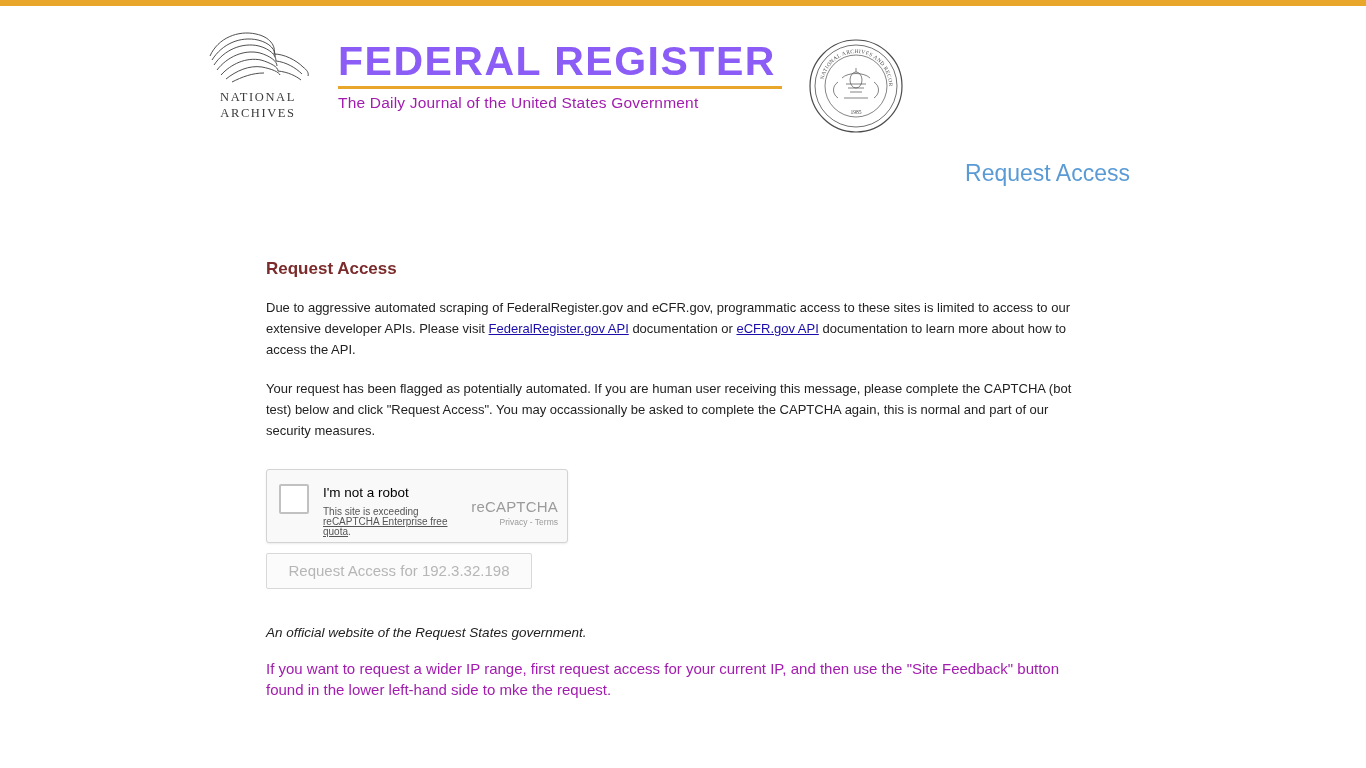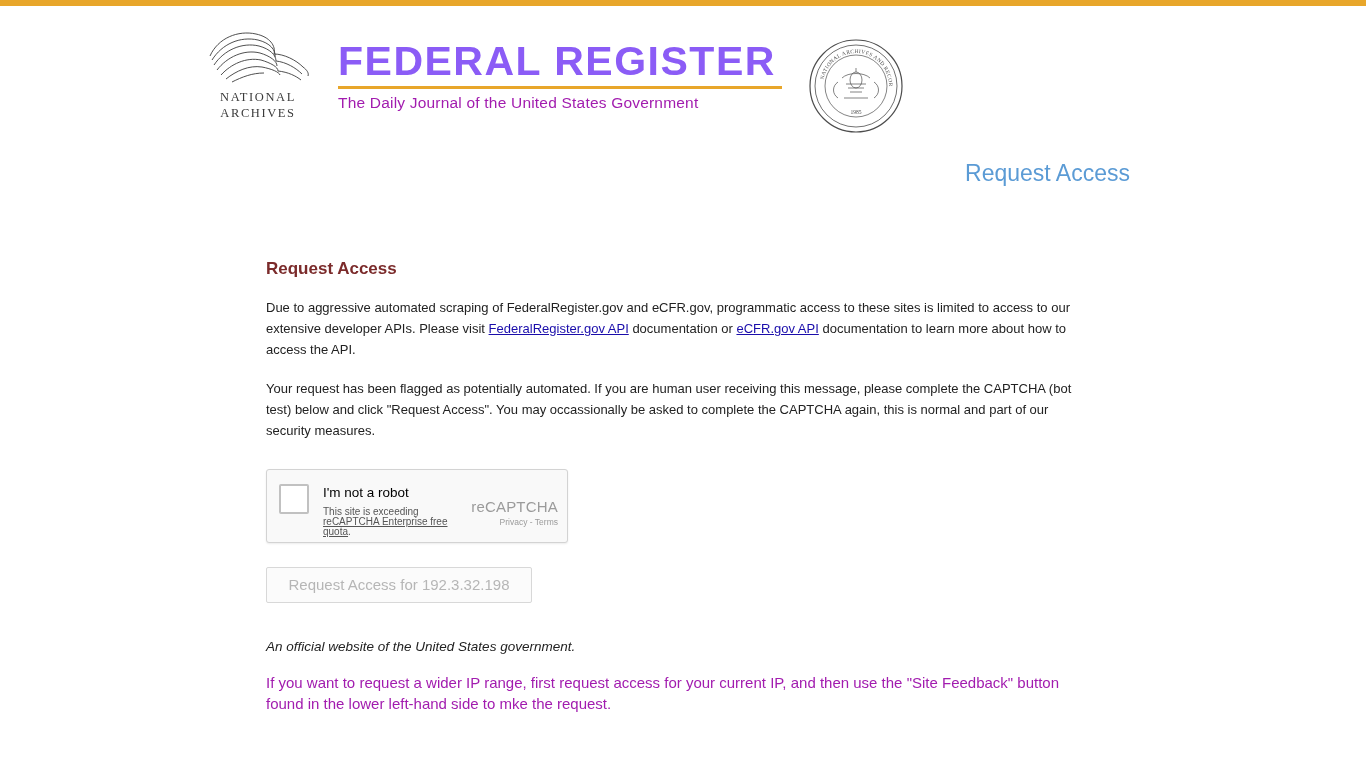--- a/index.html
+++ b/index.html
@@ -171,21 +171,21 @@
     color: #9b9b9b;
     letter-spacing: 0.2px;
   }
   .recaptcha-brand-links {
     font-size: 8.5px;
     color: #9b9b9b;
     margin-top: 2px;
     padding-left: 22px;
   }
   .request-button {
-    margin-top: 24px;
+    margin-top: 10px;
     width: 266px;
     height: 36px;
     border: 1px solid #d8d8d8;
     background: #fbfbfb;
     color: #b6b6b6;
     font-size: 15px;
     font-family: "Liberation Sans", sans-serif;
     border-radius: 2px;
     cursor: default;
     text-align: center;
@@ -291,15 +291,15 @@
         <a href="#" style="color:#9b9b9b;text-decoration:none;">Privacy</a>
         <span>-</span>
         <a href="#" style="color:#9b9b9b;text-decoration:none;">Terms</a>
       </div>
     </div>
   </div>
 
   <div class="request-button">Request Access for 192.3.32.198</div>
 </div>
 
-<div class="footer-note">An official website of the United States government.</div>
+<div class="footer-note">An official website of the Request States government.</div>
 
 <div class="footer-text">If you want to request a wider IP range, first request access for your current IP, and then use the "Site Feedback" button found in the lower left-hand side to mke the request.</div>
 
 </body></html>

